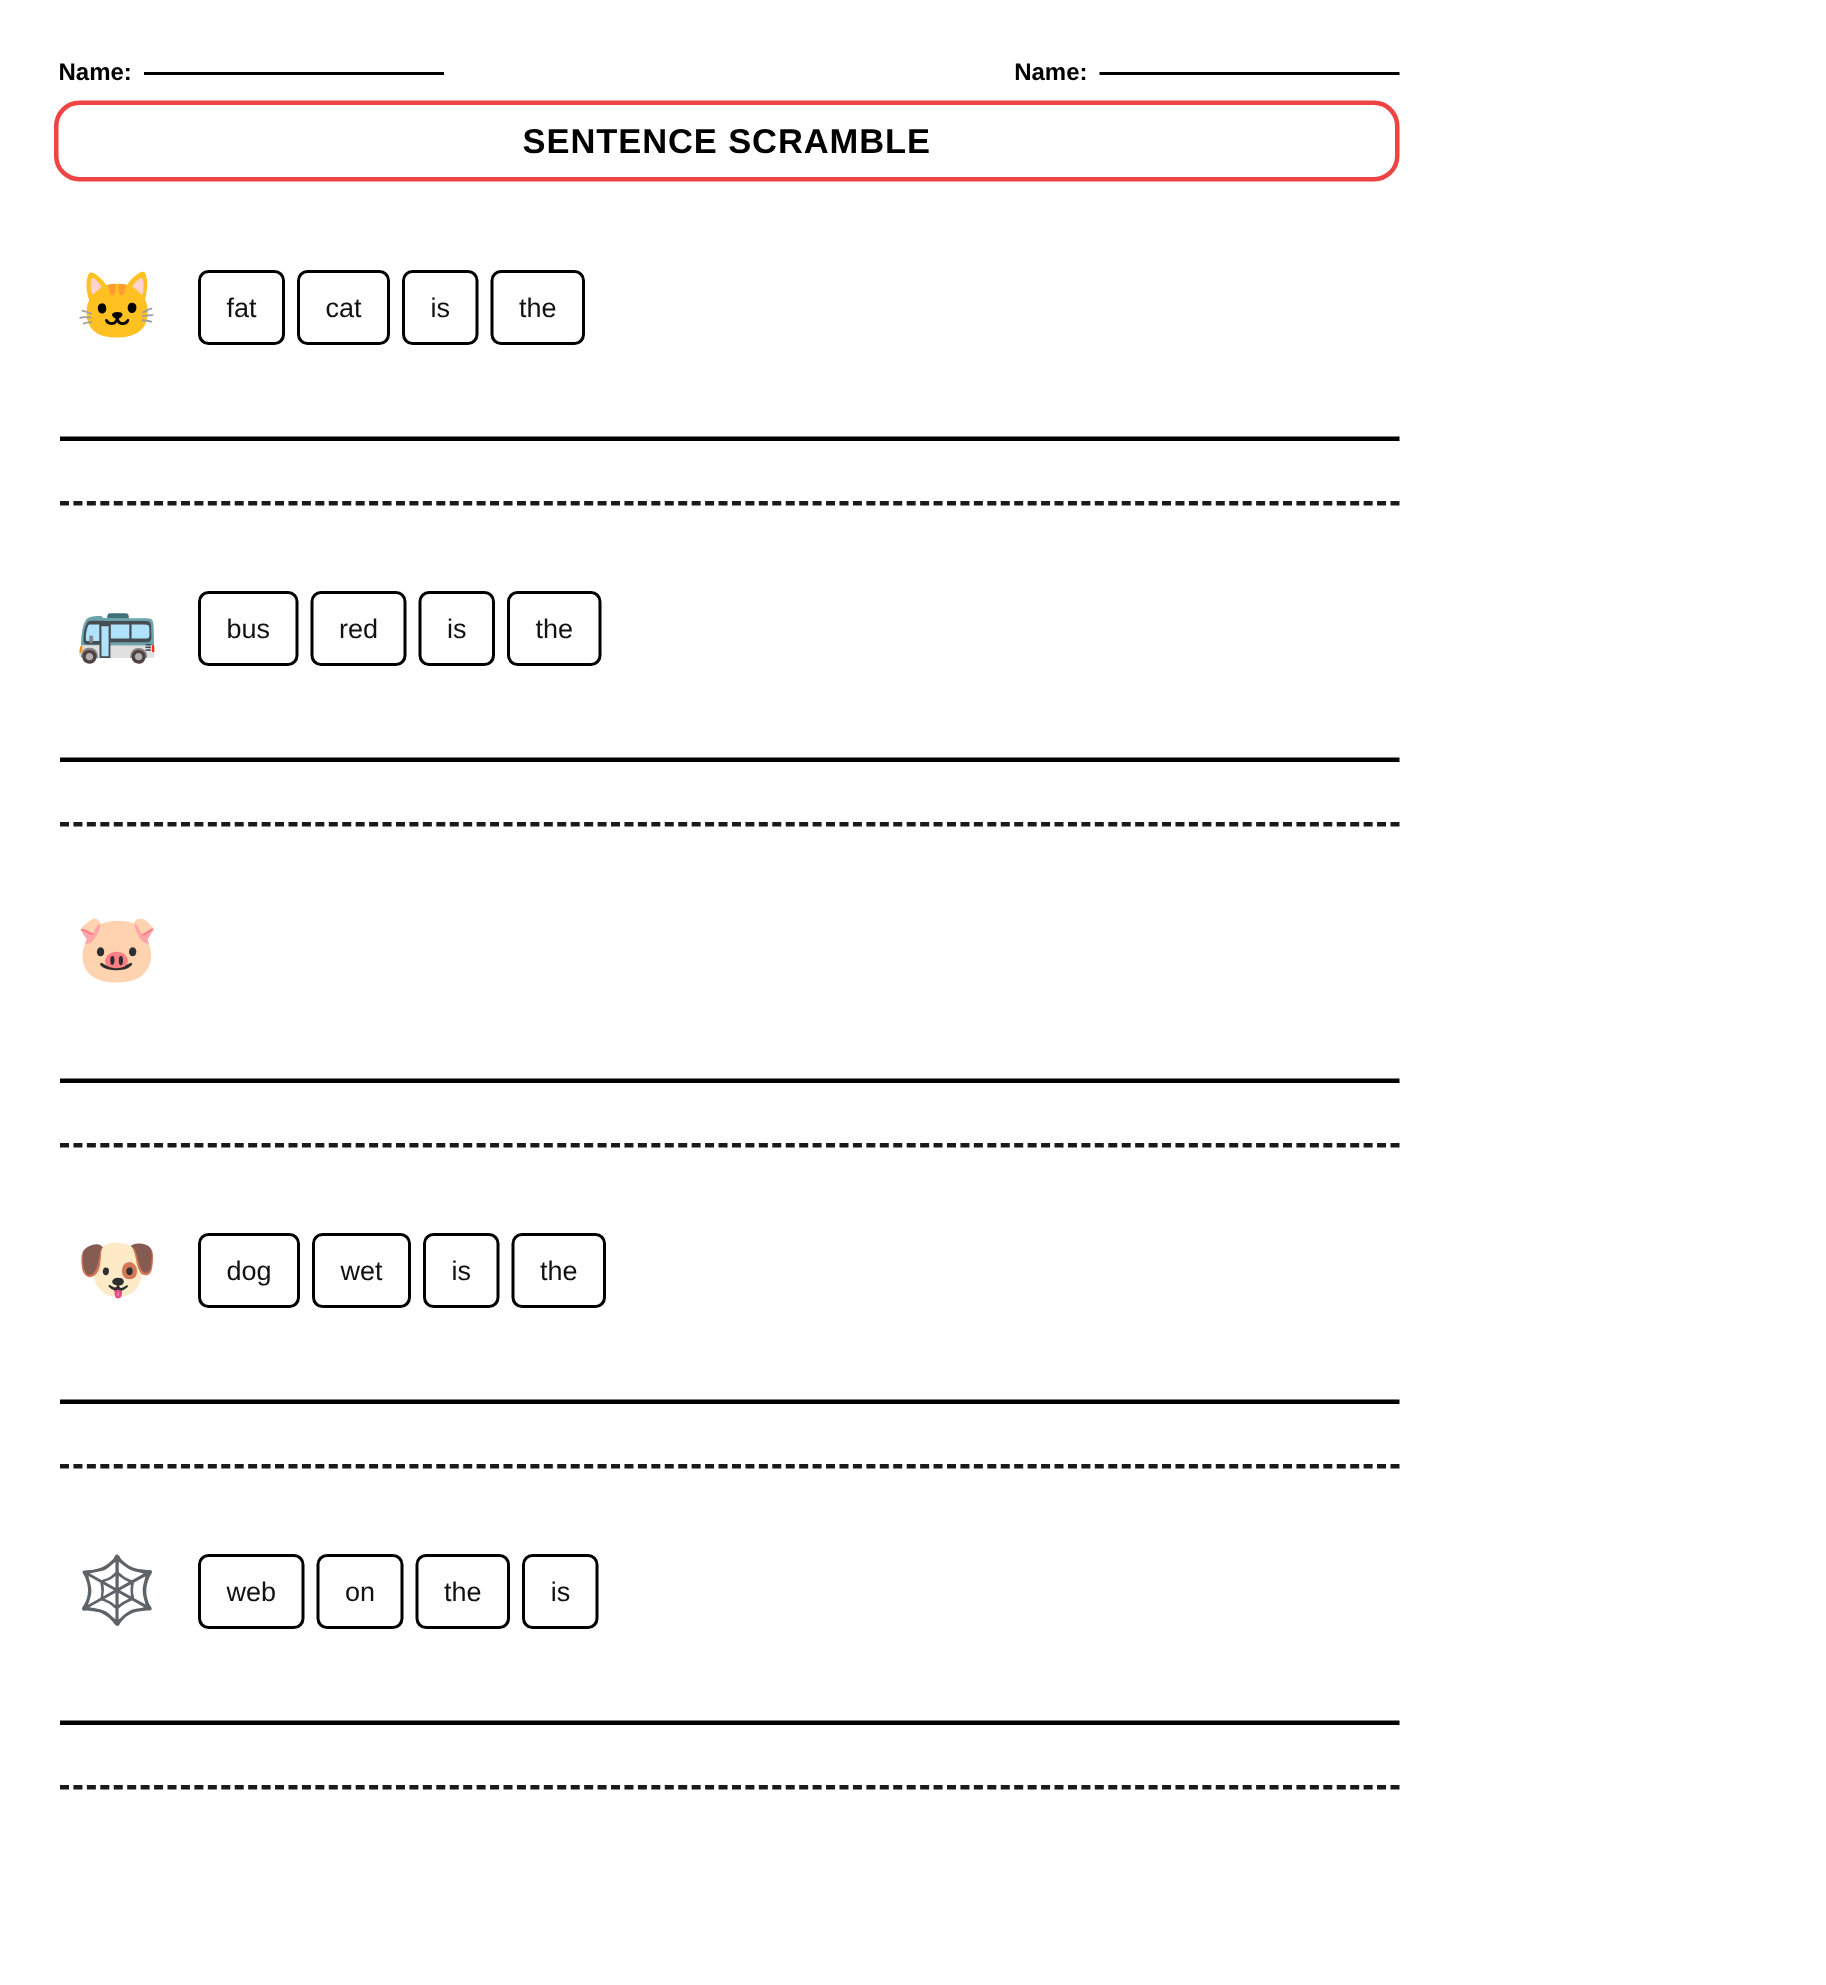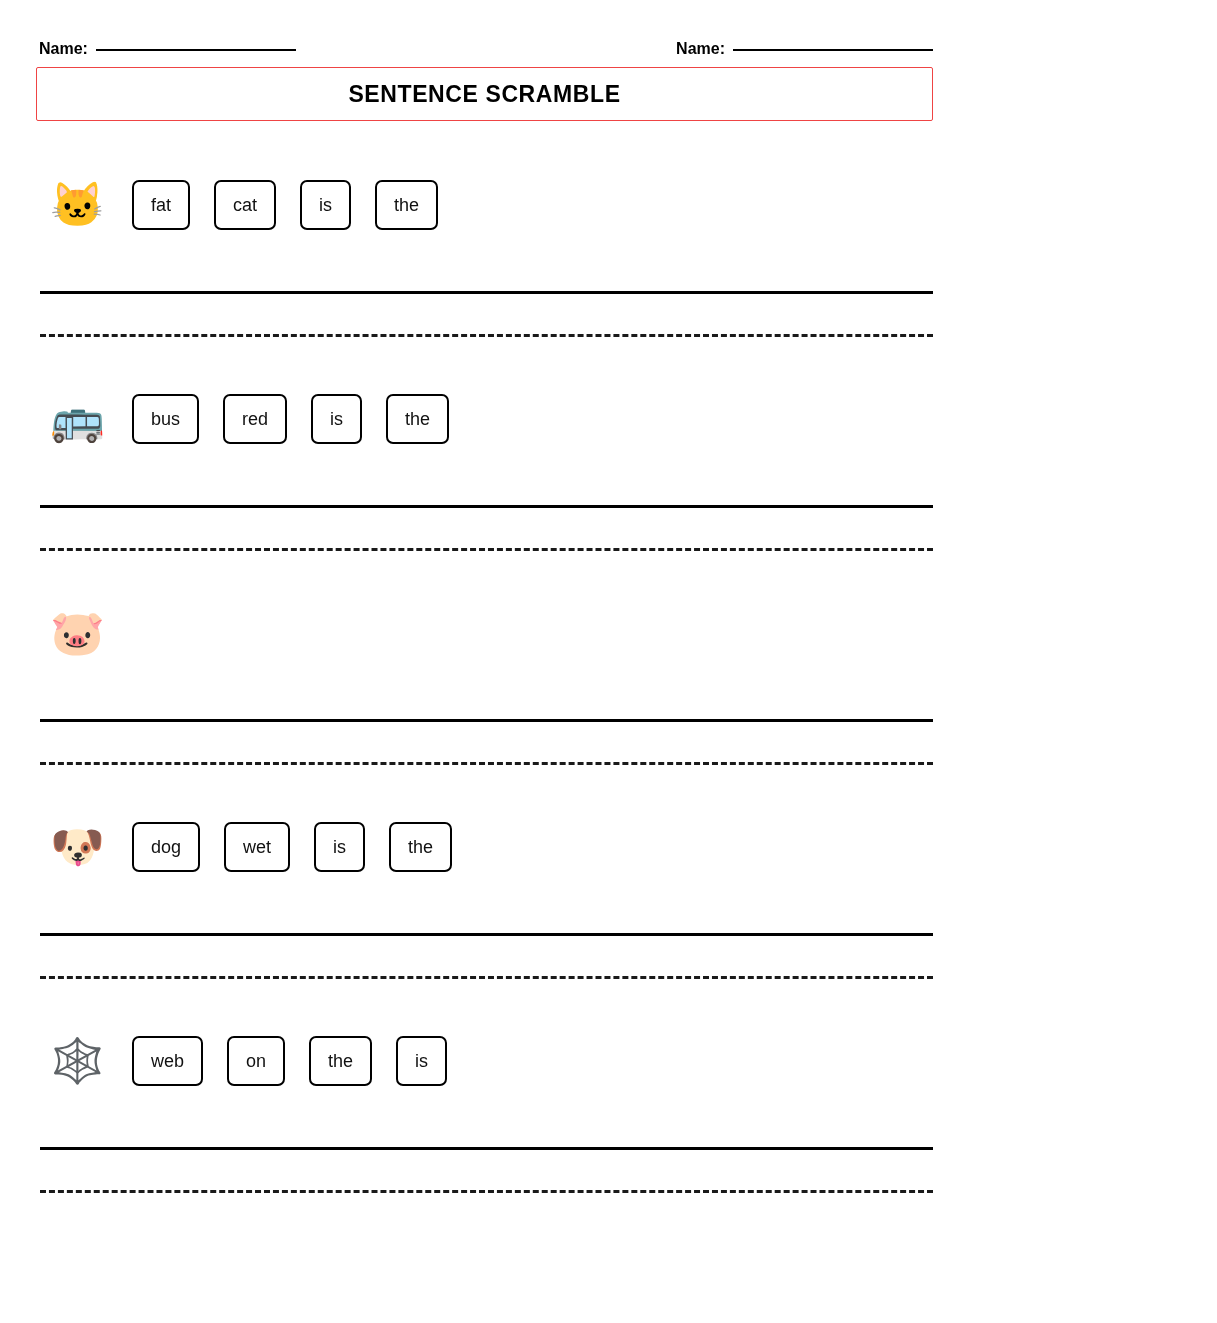--- a/index.html
+++ b/index.html
@@ -51,22 +51,22 @@
     height: 1px;
     position: relative;
     top: -3px;
   }
   .meta-field.date .meta-rule { width: 200px; }
 
   
   .title-box {
     margin: 9px 39px 0 36px;
     height: 54px;
-    border: 1px solid #ef4444;
-    border-radius: 2px;
+    border: 3px solid #ef4444;
+    border-radius: 17px;
     display: flex;
     align-items: center;
     justify-content: center;
     background: #fff;
   }
   .title-text {
     font-size: 23px;
     font-weight: bold;
     letter-spacing: 0.6px;
     color: #000;
@@ -102,21 +102,21 @@
     font-size: 44px;
     line-height: 56px;
     text-align: center;
     flex: 0 0 auto;
     margin-right: 26px;
     user-select: none;
   }
   .words {
     display: flex;
     align-items: center;
-    gap: 24px;
+    gap: 8px;
     justify-content: flex-end;
   }
   .word-box {
     border: 2px solid #000;
     border-radius: 7px;
     background: #fff;
     height: 50px;
     min-width: 45px;
     padding: 0 17px;
     display: flex;

